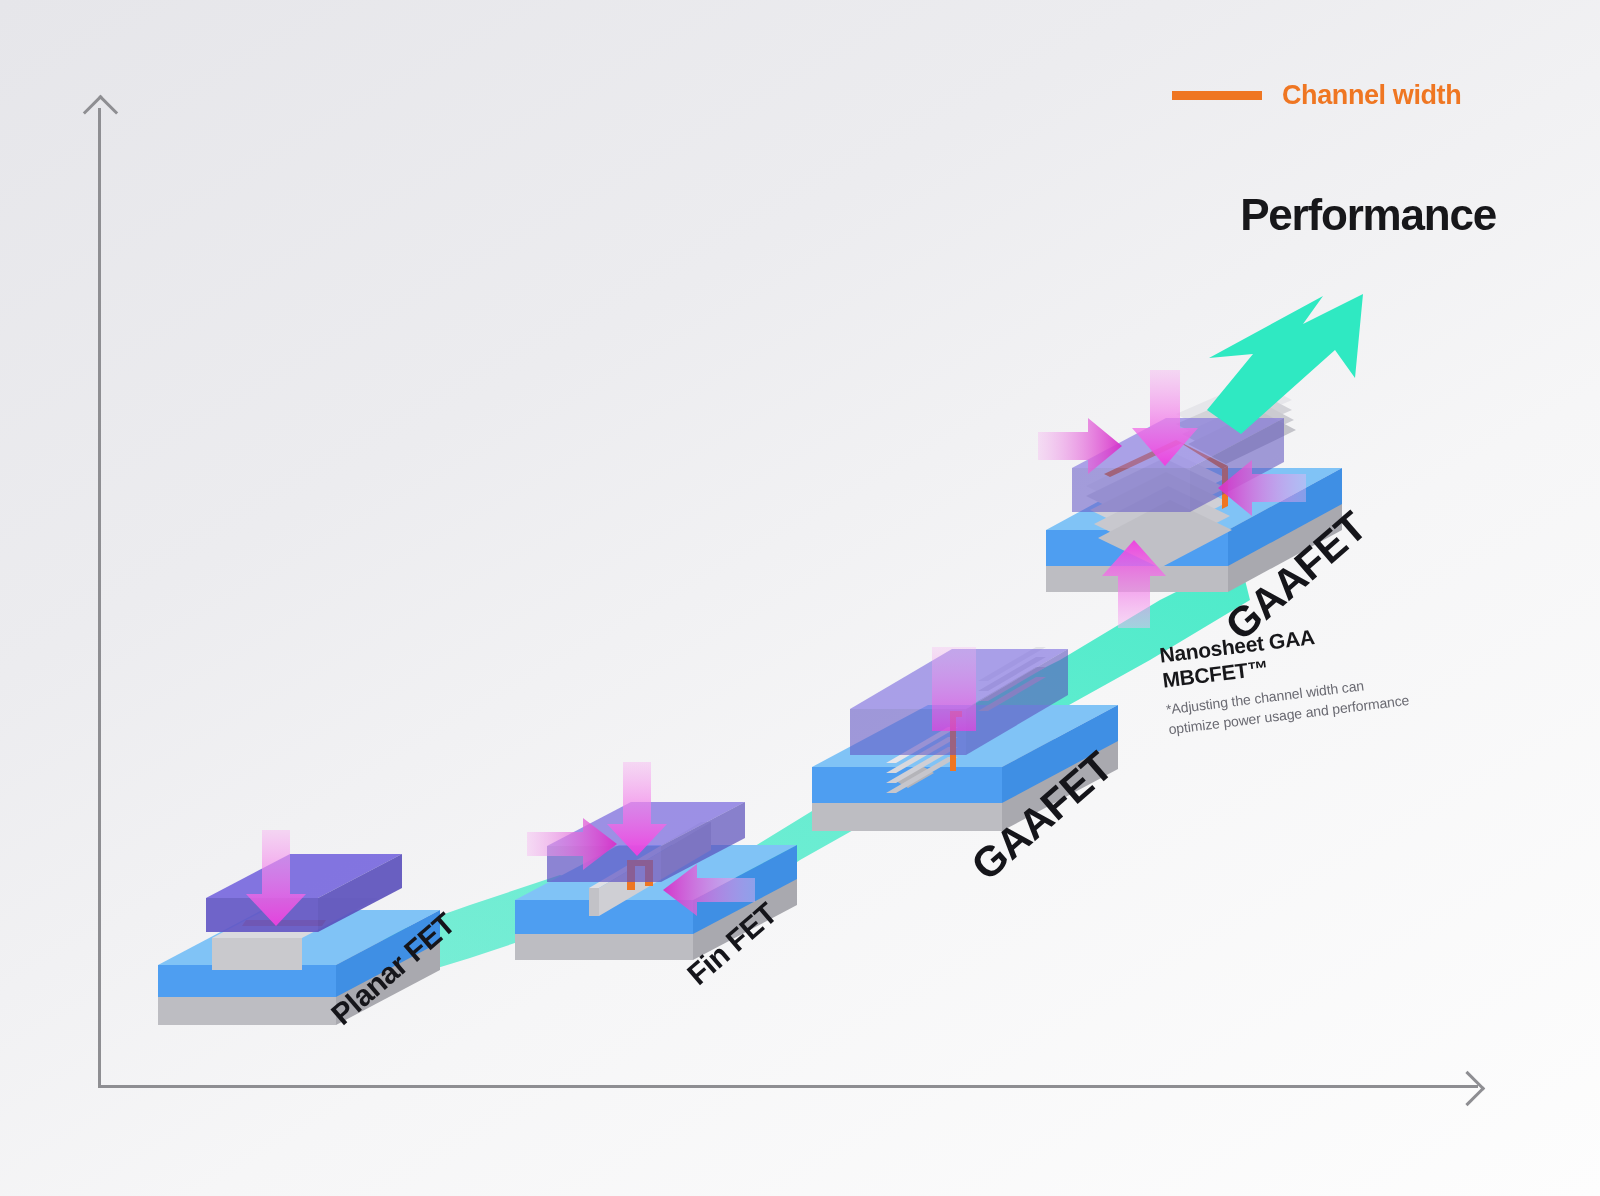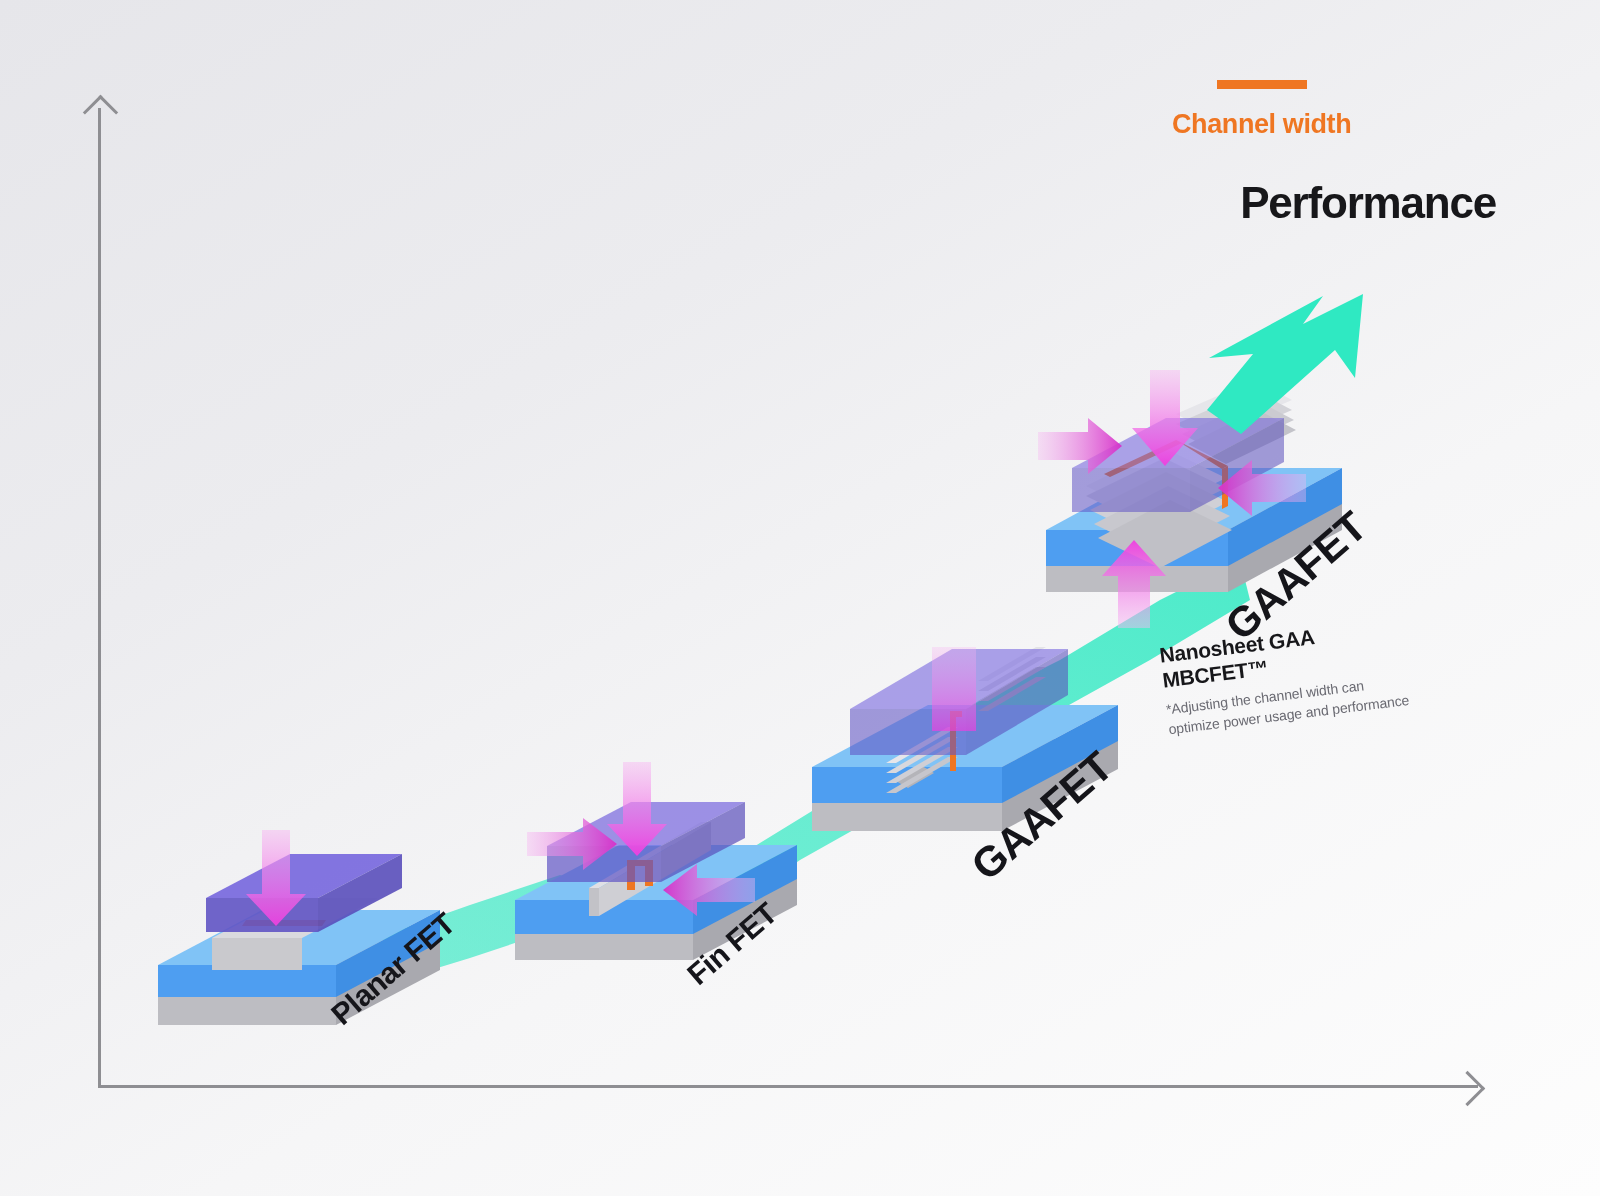--- a/index.html
+++ b/index.html
@@ -12,26 +12,26 @@
 
   
   .axis{position:absolute;background:#8e8e92;}
   .axis-y{left:98px;top:108px;width:3px;height:980px;}
   .axis-x{left:98px;top:1085px;width:1380px;height:3px;}
   .arrowhead{position:absolute;width:22px;height:22px;border-top:3px solid #8e8e92;border-right:3px solid #8e8e92;}
   .ah-y{left:88px;top:100px;transform:rotate(-45deg);}
   .ah-x{left:1455px;top:1076px;transform:rotate(45deg);}
 
   
-  .legend{position:absolute;left:1172px;top:80px;display:flex;align-items:center;gap:20px;flex-direction:column;}
+  .legend{position:absolute;left:1172px;top:80px;display:flex;align-items:center;gap:20px;}
   .legend-swatch{width:90px;height:9px;background:#ef7622;}
   .legend-label{font-size:27px;font-weight:700;color:#ef7622;letter-spacing:-0.4px;white-space:nowrap;}
 
   
-  .title{position:absolute;left:1166px;top:176px;width:330px;text-align:right;
+  .title{position:absolute;left:1166px;top:188px;width:330px;text-align:right;
     font-size:44px;font-weight:700;line-height:1.22;color:#17171a;letter-spacing:-1.2px;}
   .title div{white-space:nowrap;}
 
   
   .green-arrow{position:absolute;left:1195px;top:292px;width:185px;height:150px;}
 
   
   .ribbon{position:absolute;left:0;top:0;width:1600px;height:1196px;pointer-events:none;}
 
   

